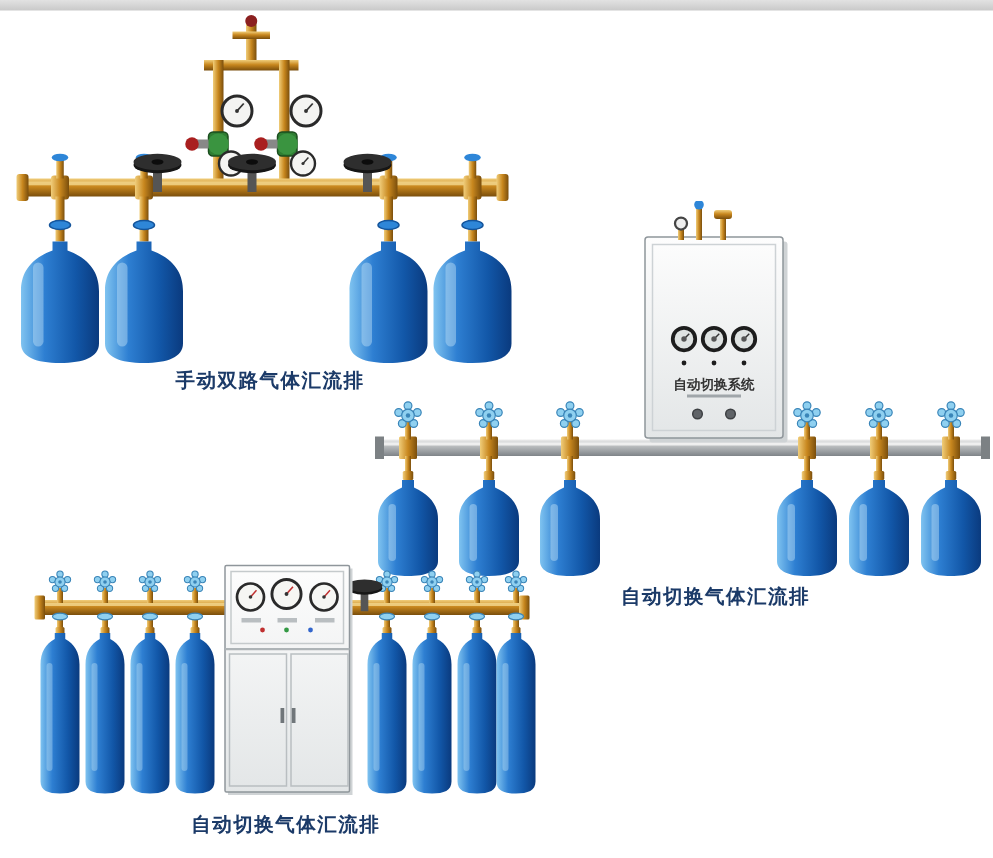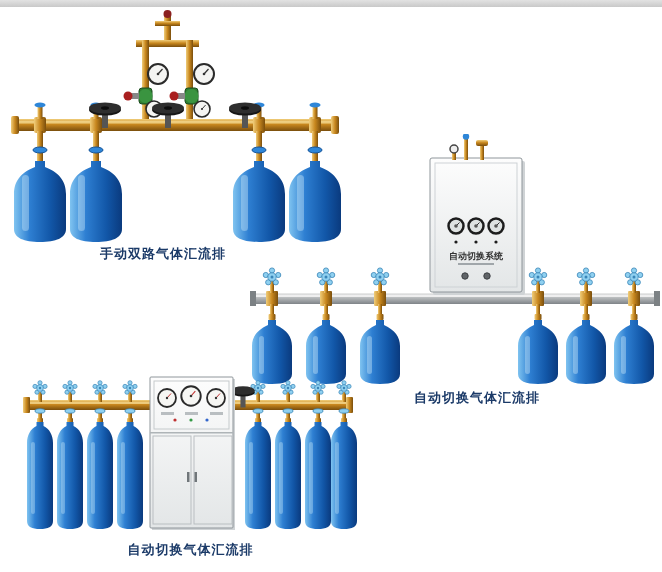--- a/index.html
+++ b/index.html
@@ -138,21 +138,21 @@
         <use href="#p1bottle" transform="translate(35,153)"></use>
         <use href="#p1cylvalve" transform="translate(91,153)"></use>
         <use href="#p1bottle" transform="translate(91,153)"></use>
         <use href="#p1cylvalve" transform="translate(254,153)"></use>
         <use href="#p1bottle" transform="translate(254,153)"></use>
         <use href="#p1cylvalve" transform="translate(310,153)"></use>
         <use href="#p1bottle" transform="translate(310,153)"></use>
       </g>
     </svg>
   </div>
-  <div class="caption" style="left:38px; top:245px; width:250px;font-family:Liberation Mono, monospace;">手动双路气体汇流排</div>
+  <div class="caption" style="left:55px; top:245px; width:250px;font-family:Liberation Mono, monospace;">手动双路气体汇流排</div>
 
   <div class="product" style="left:250px; top:134px;">
     <svg width="410" height="258" viewBox="0 0 410 258">
       <defs>
         <linearGradient id="p2blue" x1="0" y1="0" x2="1" y2="0">
           <stop offset="0" stop-color="#7fc3f0"></stop>
             <stop offset="0.3" stop-color="#2e7fd2"></stop>
           <stop offset="0.7" stop-color="#1257a8"></stop>
             <stop offset="1" stop-color="#0a3a7e"></stop>
         </linearGradient>

